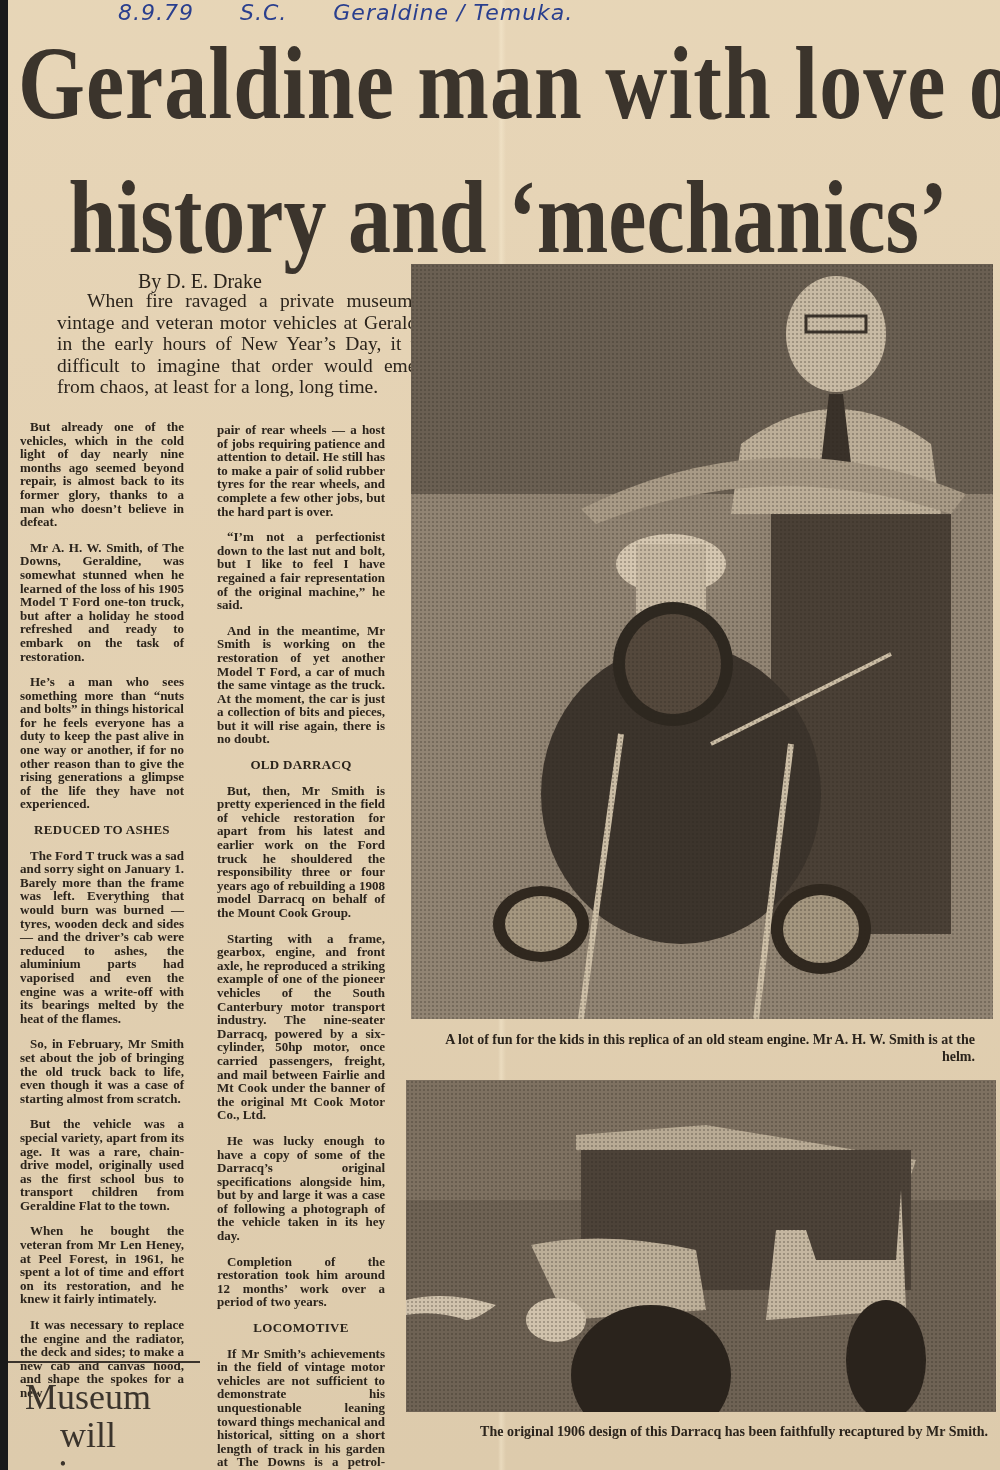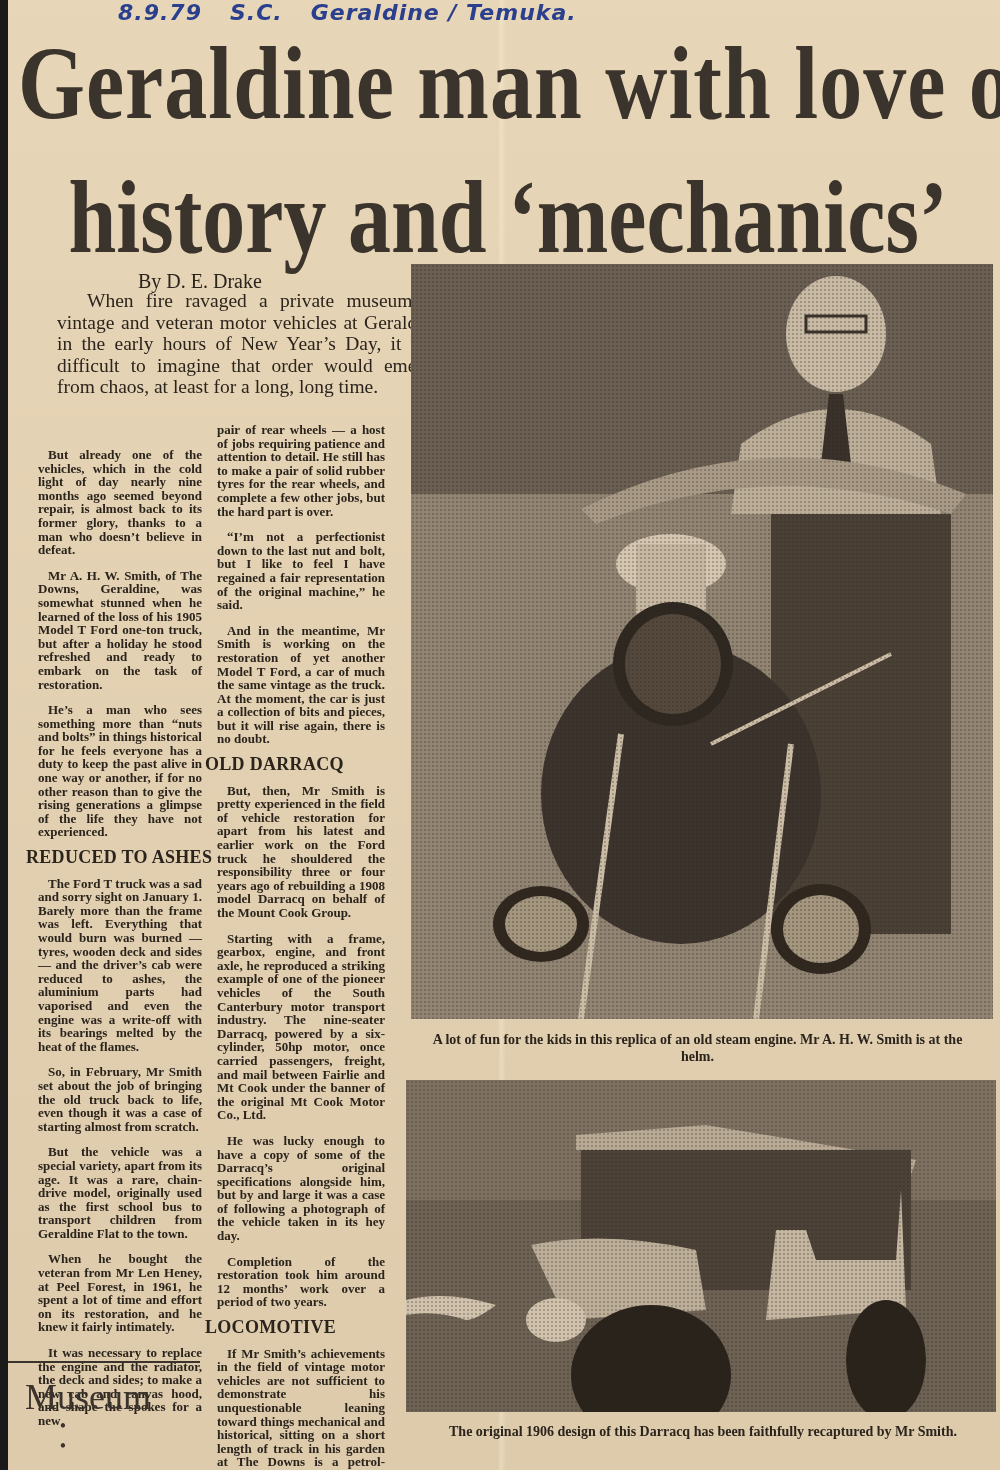--- a/index.html
+++ b/index.html
@@ -13,21 +13,21 @@
     background: #e6d3b3;
     background-image:
       linear-gradient(90deg, rgba(0,0,0,0) 0, rgba(0,0,0,0) 490px, rgba(255,245,220,0.35) 493px, rgba(0,0,0,0) 498px),
       linear-gradient(180deg, rgba(255,255,255,0.06), rgba(0,0,0,0.04));
     color: #2b241c;
   }
   .handwriting {
     position: absolute; top: 0; left: 110px;
     font-family: "DejaVu Sans", sans-serif; font-style: italic;
     color: #2a3f8e; font-size: 22px; letter-spacing: 1px;
-    display: flex; gap: 28px; font-weight: bold;
+    display: flex; gap: 46px;
   }
   .handwriting span { display: inline-block; }
   .headline {
     position: absolute; left: 10px; width: 980px; top: 40px;
     font-family: "Liberation Serif", serif; font-weight: bold;
     color: #3b342c; text-align: center; line-height: 1;
   }
   .headline .l1 { font-size: 86px; letter-spacing: 1px; transform: scaleY(1.2); display:block; white-space: nowrap;}
   .headline .l2 { font-size: 86px; margin-top: 48px; transform: scaleY(1.2); display:block; white-space: nowrap;}
   .byline {
@@ -37,41 +37,41 @@
     position: absolute; left: 4px; top: 290px; width: 384px;
     font-size: 19.5px; line-height: 21.5px; text-align: justify; color: #2b241c; margin-left: 45px;
   }
   .intro p { margin: 0; text-indent: 30px; }
   .col {
     position: absolute; font-size: 13px; line-height: 13.6px; color: #2b241c;
     text-align: justify; font-weight: bold;
   }
   .col p { margin: 12px; text-indent: 10px; }
   .col .sub {
-    text-align: left; font-weight: bold; font-size: 18px; text-indent: 0;
+    text-align: center; font-weight: bold; font-size: 13px; text-indent: 0;
     margin: 12px 0 0 0; letter-spacing: 0.3px;
   }
-  .col1 { left: 0px; top: 436px; width: 188px; padding-left: 18px; }
+  .col1 { left: 0px; top: 408px; width: 188px; }
   .col2 { left: 197px; top: 411px; width: 192px; }
   .rule { position: absolute; left: 0px; top: 1361px; width: 192px; height: 2px; background: #3b342c; }
   .teaser {
     position: absolute; left: 0; top: 1378px; width: 160px; text-align: center;
     font-size: 36px; line-height: 38px; color: #3b342c; font-family: "Liberation Serif", serif;
   }
   .teaser .dots { font-size: 18px; letter-spacing: 90px; margin-left: 40px; line-height: 20px; }
   .photo {
     position: absolute; overflow: hidden;
     background:
       radial-gradient(circle at 20% 30%, rgba(60,50,40,0.5) 0 2px, transparent 3px) 0 0/7px 7px,
       #7a6c5c;
   }
   .photo1 { left: 403px; top: 264px; width: 582px; height: 755px; }
   .photo2 { left: 398px; top: 1080px; width: 590px; height: 332px; }
   .caption {
-    position: absolute; text-align: center; font-weight: bold;
+    position: absolute; text-align: right; font-weight: bold;
     font-size: 14px; line-height: 17px; color: #2b241c;
   }
   .cap1 { left: 412px; top: 1031px; width: 555px; }
   .cap2 { left: 410px; top: 1423px; width: 570px; }
 </style>
 </head>
 <body>
 
 <div class="paper">
 
@@ -101,20 +101,21 @@
     <p>So, in February, Mr Smith set about the job of bringing the old truck back to life, even though it was a case of starting almost from scratch.</p>
     <p>But the vehicle was a special variety, apart from its age. It was a rare, chain-drive model, originally used as the first school bus to transport children from Geraldine Flat to the town.</p>
     <p>When he bought the veteran from Mr Len Heney, at Peel Forest, in 1961, he spent a lot of time and effort on its restoration, and he knew it fairly intimately.</p>
     <p>It was necessary to replace the engine and the radiator, the deck and sides; to make a new cab and canvas hood, and shape the spokes for a new</p>
   </div>
 
   <div class="rule"></div>
 
   <div class="teaser">
     <div>Museum</div>
+    <div>will</div>
     <div class="dots">• •</div>
   </div>
 
   <div class="col col2">
     <p style="text-indent:0">pair of rear wheels — a host of jobs requiring patience and attention to detail. He still has to make a pair of solid rubber tyres for the rear wheels, and complete a few other jobs, but the hard part is over.</p>
     <p>“I’m not a perfectionist down to the last nut and bolt, but I like to feel I have regained a fair representation of the original machine,” he said.</p>
     <p>And in the meantime, Mr Smith is working on the restoration of yet another Model T Ford, a car of much the same vintage as the truck. At the moment, the car is just a collection of bits and pieces, but it will rise again, there is no doubt.</p>
     <p class="sub">OLD DARRACQ</p>
     <p>But, then, Mr Smith is pretty experienced in the field of vehicle restoration for apart from his latest and earlier work on the Ford truck he shouldered the responsibility three or four years ago of rebuilding a 1908 model Darracq on behalf of the Mount Cook Group.</p>
     <p>Starting with a frame, gearbox, engine, and front axle, he reproduced a striking example of one of the pioneer vehicles of the South Canterbury motor transport industry. The nine-seater Darracq, powered by a six-cylinder, 50hp motor, once carried passengers, freight, and mail between Fairlie and Mt Cook under the banner of the original Mt Cook Motor Co., Ltd.</p>

